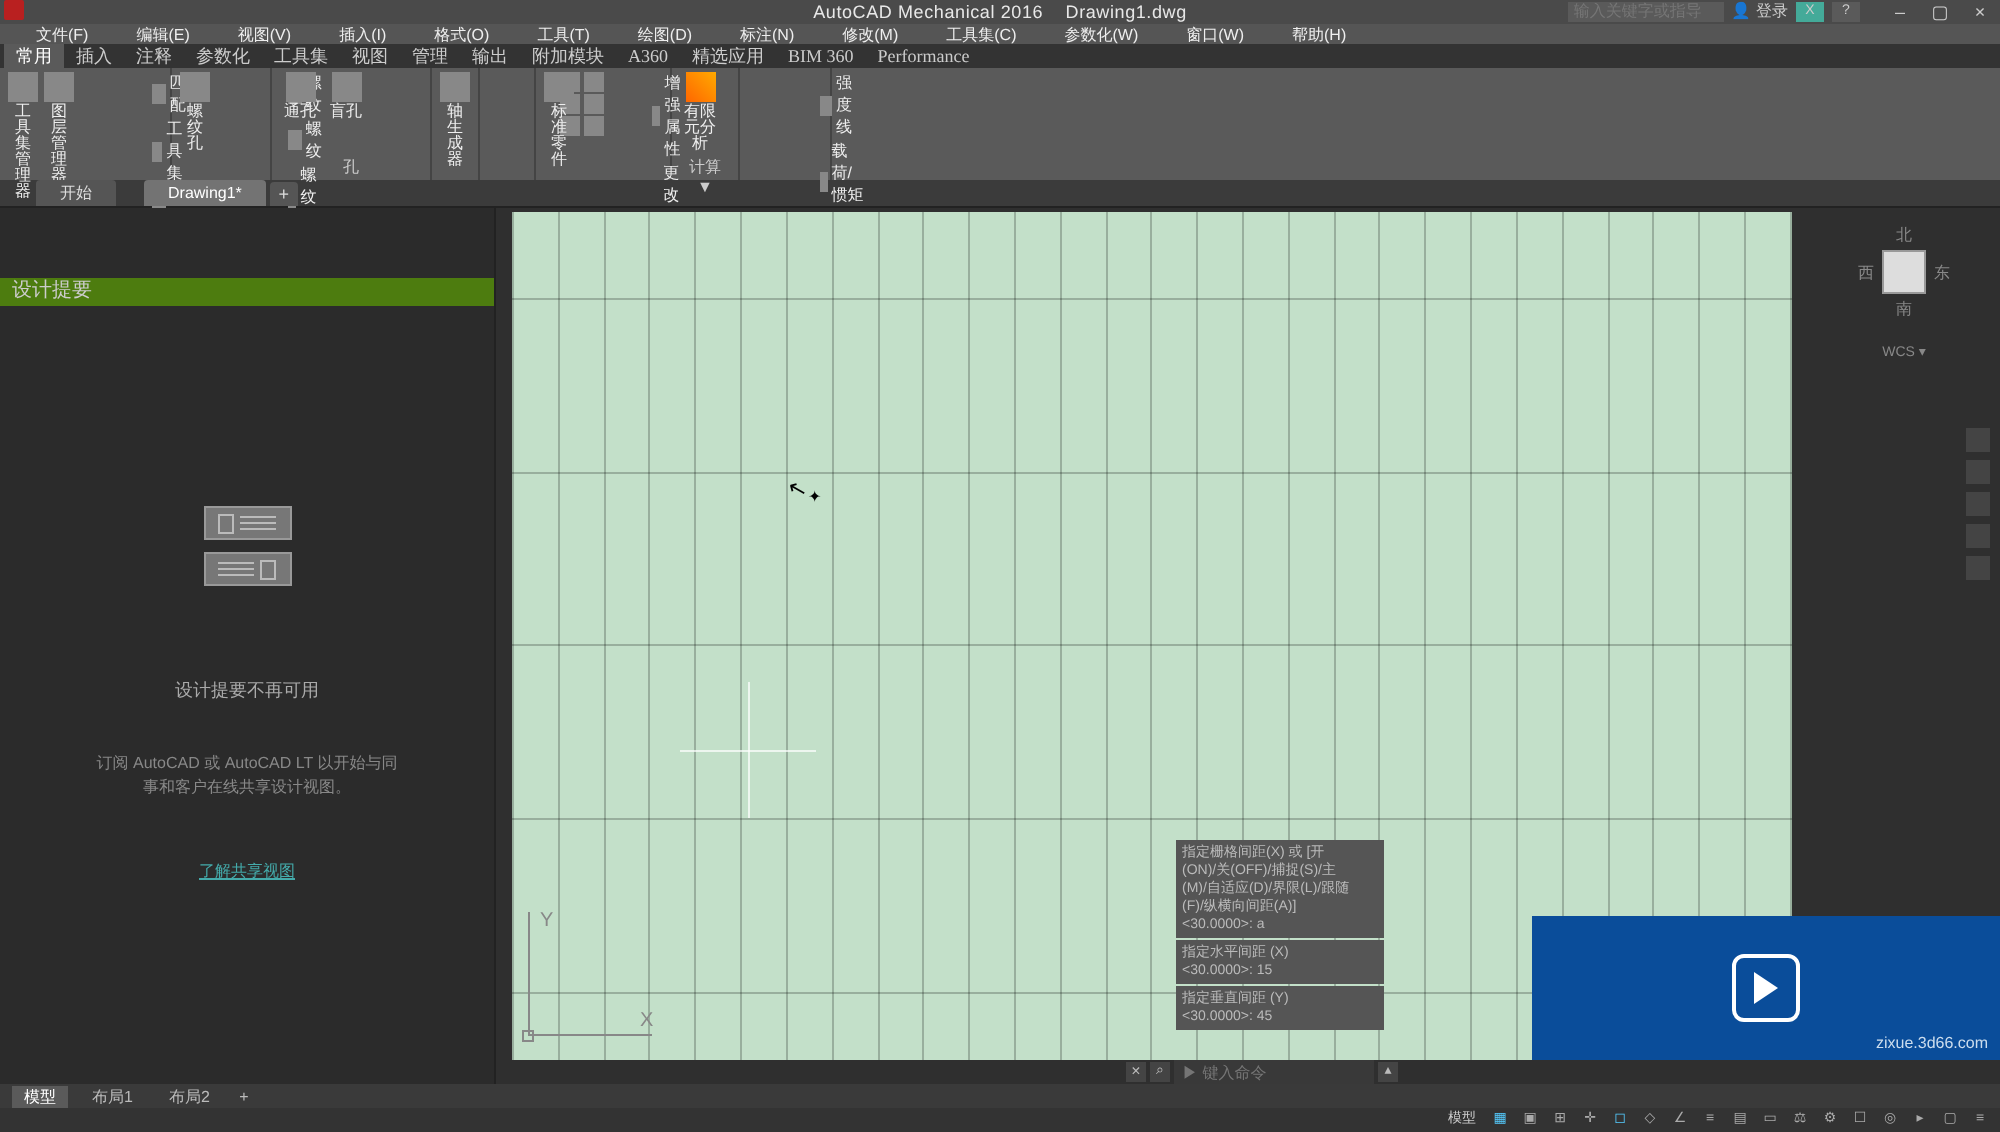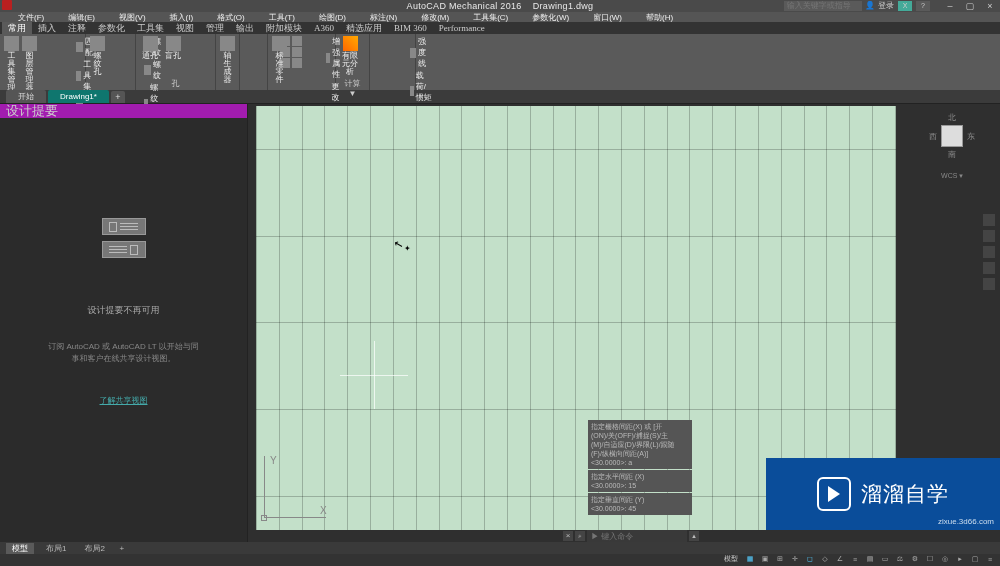--- a/index.html
+++ b/index.html
@@ -33,27 +33,27 @@
   .ribbon .panel .bigbtn { display: flex; flex-direction: column; align-items: center; width: 20px; gap: 1px; }
   .ribbon .panel .bigbtn .ico { width: 15px; height: 15px; background: #888; }
   .ribbon .panel .bigbtn .lbl { font-size: 8px; line-height: 8px; text-align: center; color: #eee; }
   .ribbon .panel .col { display: flex; flex-direction: column; gap: 1px; }
   .ribbon .panel .smallrow { display: flex; align-items: center; gap: 2px; font-size: 8px; color: #eee; margin-left: 36px; }
   .ribbon .panel .smallrow .sico { width: 10px; height: 10px; background: #888; }
   .ribbon .panel .footer { font-size: 8px; color: #ccc; text-align: center; height: 10px; line-height: 10px; }
   .ribbon .fireico { background: linear-gradient(45deg, #ff6600, #ffaa00) !important; }
 
   .doctabs { height: 14px; background: #3b3b3b; display: flex; align-items: flex-end; padding-left: 6px; gap: 2px; border-bottom: 1px solid #222; }
-  .doctabs .dtab { height: 13px; padding: 0 12px; font-size: 8px; line-height: 13px; background: #555; color: #ddd; border-radius: 2px 2px 0 0; }
-  .doctabs .dtab.active { background: #0f766e; color: #fff; }
+  .doctabs .dtab { height: 13px; padding: 0 12px; font-size: 8px; line-height: 13px; background: #555; color: #ddd; border-radius: 2px 2px 0 0; margin-left: 12px; }
+  .doctabs .dtab.active { background: #737373; color: #fff; }
   .doctabs .addtab { width: 14px; height: 12px; background: #555; color: #ddd; text-align: center; line-height: 12px; font-size: 9px; border-radius: 2px 2px 0 0; }
 
   .workarea { height: 438px; display: flex; background: #2b2b2b; position: relative; }
   .sidepanel { width: 248px; background: #2b2b2b; border-right: 1px solid #222; display: flex; flex-direction: column; }
-  .sidepanel .sp-title { height: 14px; padding: 0 6px; font-size: 13px; color: #ccc; line-height: 14px; background: #a21caf; }
+  .sidepanel .sp-title { height: 14px; padding: 0 6px; font-size: 10px; color: #ccc; line-height: 14px; background: #4d7c0f; margin-top: 35px; }
   .sidepanel .sp-body { flex: 1; display: flex; flex-direction: column; align-items: center; justify-content: flex-start; padding-top: 100px; gap: 6px; }
   .sidepanel .thumb { width: 44px; height: 17px; background: #777; border: 1px solid #999; display: flex; align-items: center; justify-content: center; gap: 3px; }
   .sidepanel .thumb .tline { width: 18px; height: 1px; background: #bbb; }
   .sidepanel .thumb .tbox { width: 8px; height: 10px; border: 1px solid #bbb; }
   .sidepanel .msg1 { margin-top: 40px; font-size: 9px; color: #aaa; }
   .sidepanel .msg2 { margin-top: 18px; font-size: 8px; color: #888; text-align: center; line-height: 12px; }
   .sidepanel .link { margin-top: 24px; font-size: 8px; color: #4aa; text-decoration: underline; }
 
   .canvaswrap { flex: 1; position: relative; background: #2f2f2f; }
   .canvas { position: absolute; left: 0; top: 0; right: 0; bottom: 12px; overflow: hidden; }
@@ -444,23 +444,20 @@
     <div class="navbar">
       <div class="navbtn"></div>
       <div class="navbtn"></div>
       <div class="navbtn"></div>
       <div class="navbtn"></div>
       <div class="navbtn"></div>
     </div>
 
     <div class="watermark">
       <div class="wico"></div>
-      <div>
-        <div class="wtext">溜溜自学</div>
-      </div>
       <div class="wsub">zixue.3d66.com</div>
     </div>
   </div>
 </div>
 
 <div class="layouttabs">
   <div class="ltab active">模型</div>
   <div class="ltab">布局1</div>
   <div class="ltab">布局2</div>
   <div class="ladd">+</div>

